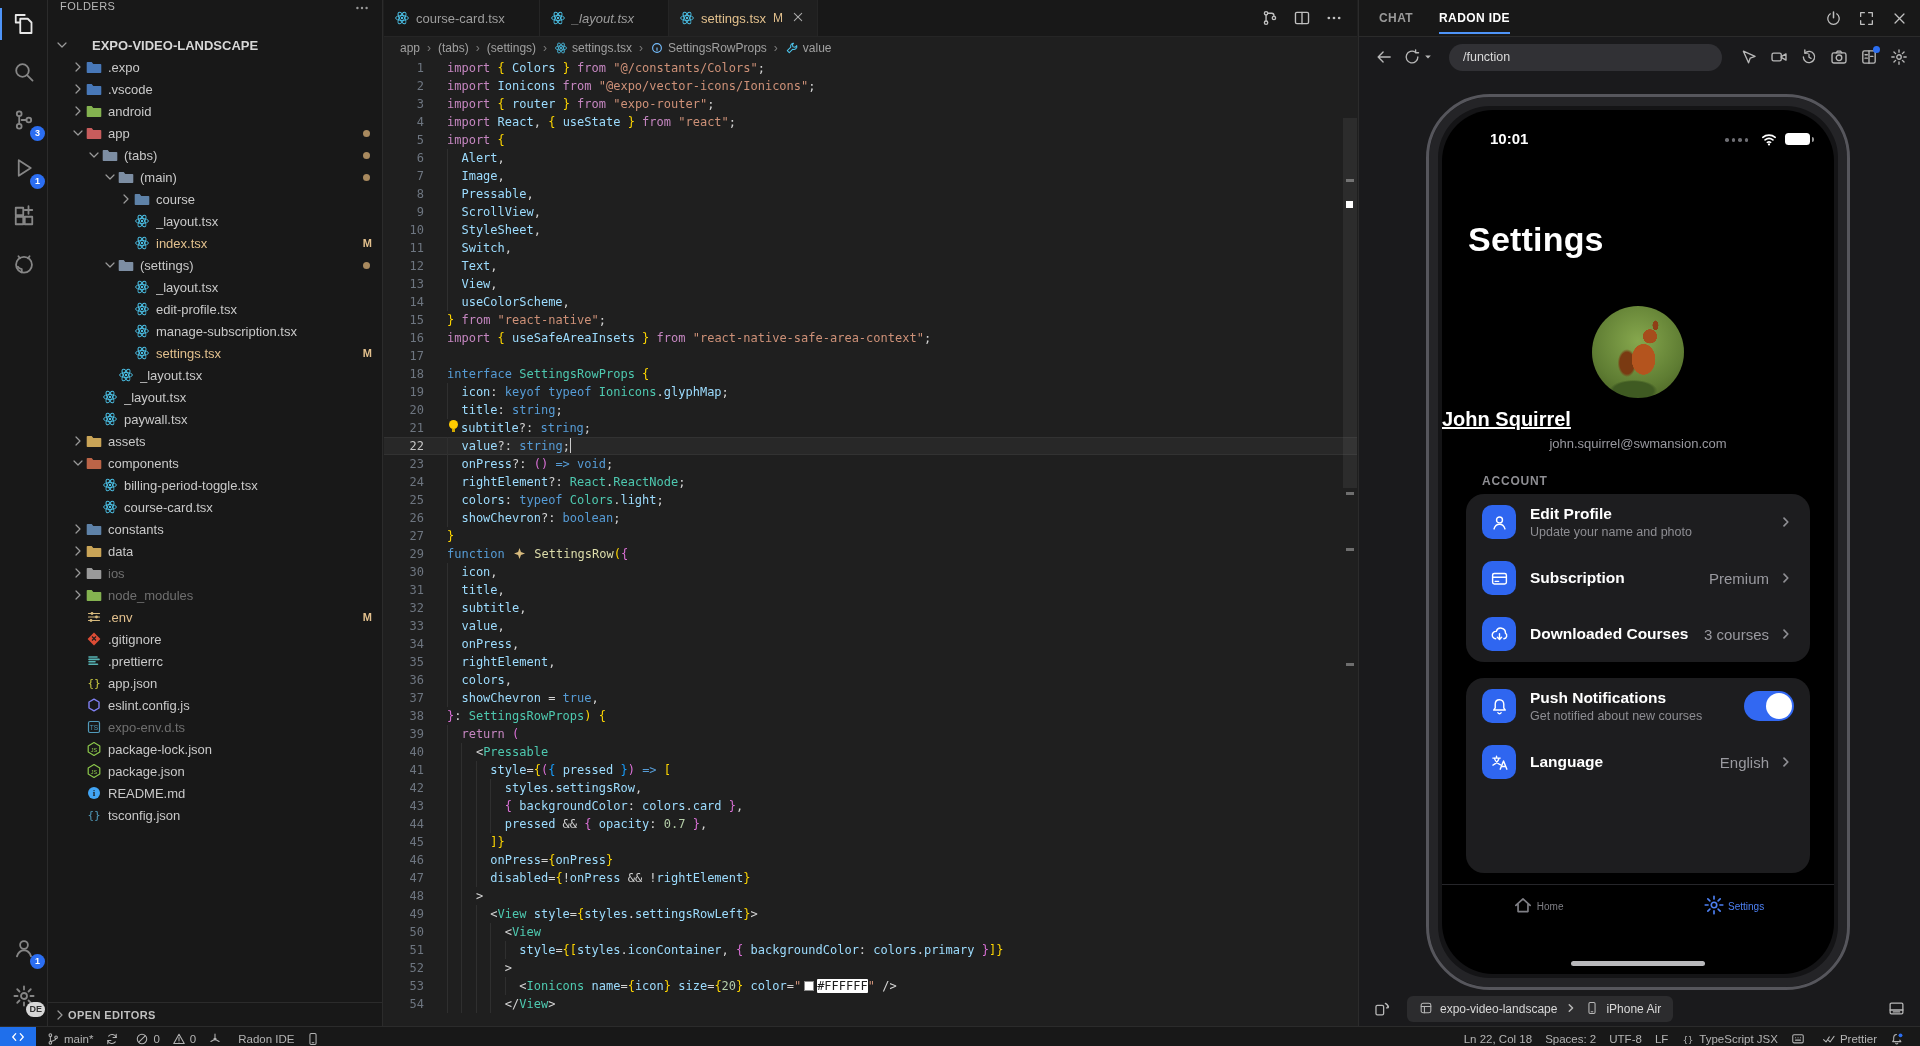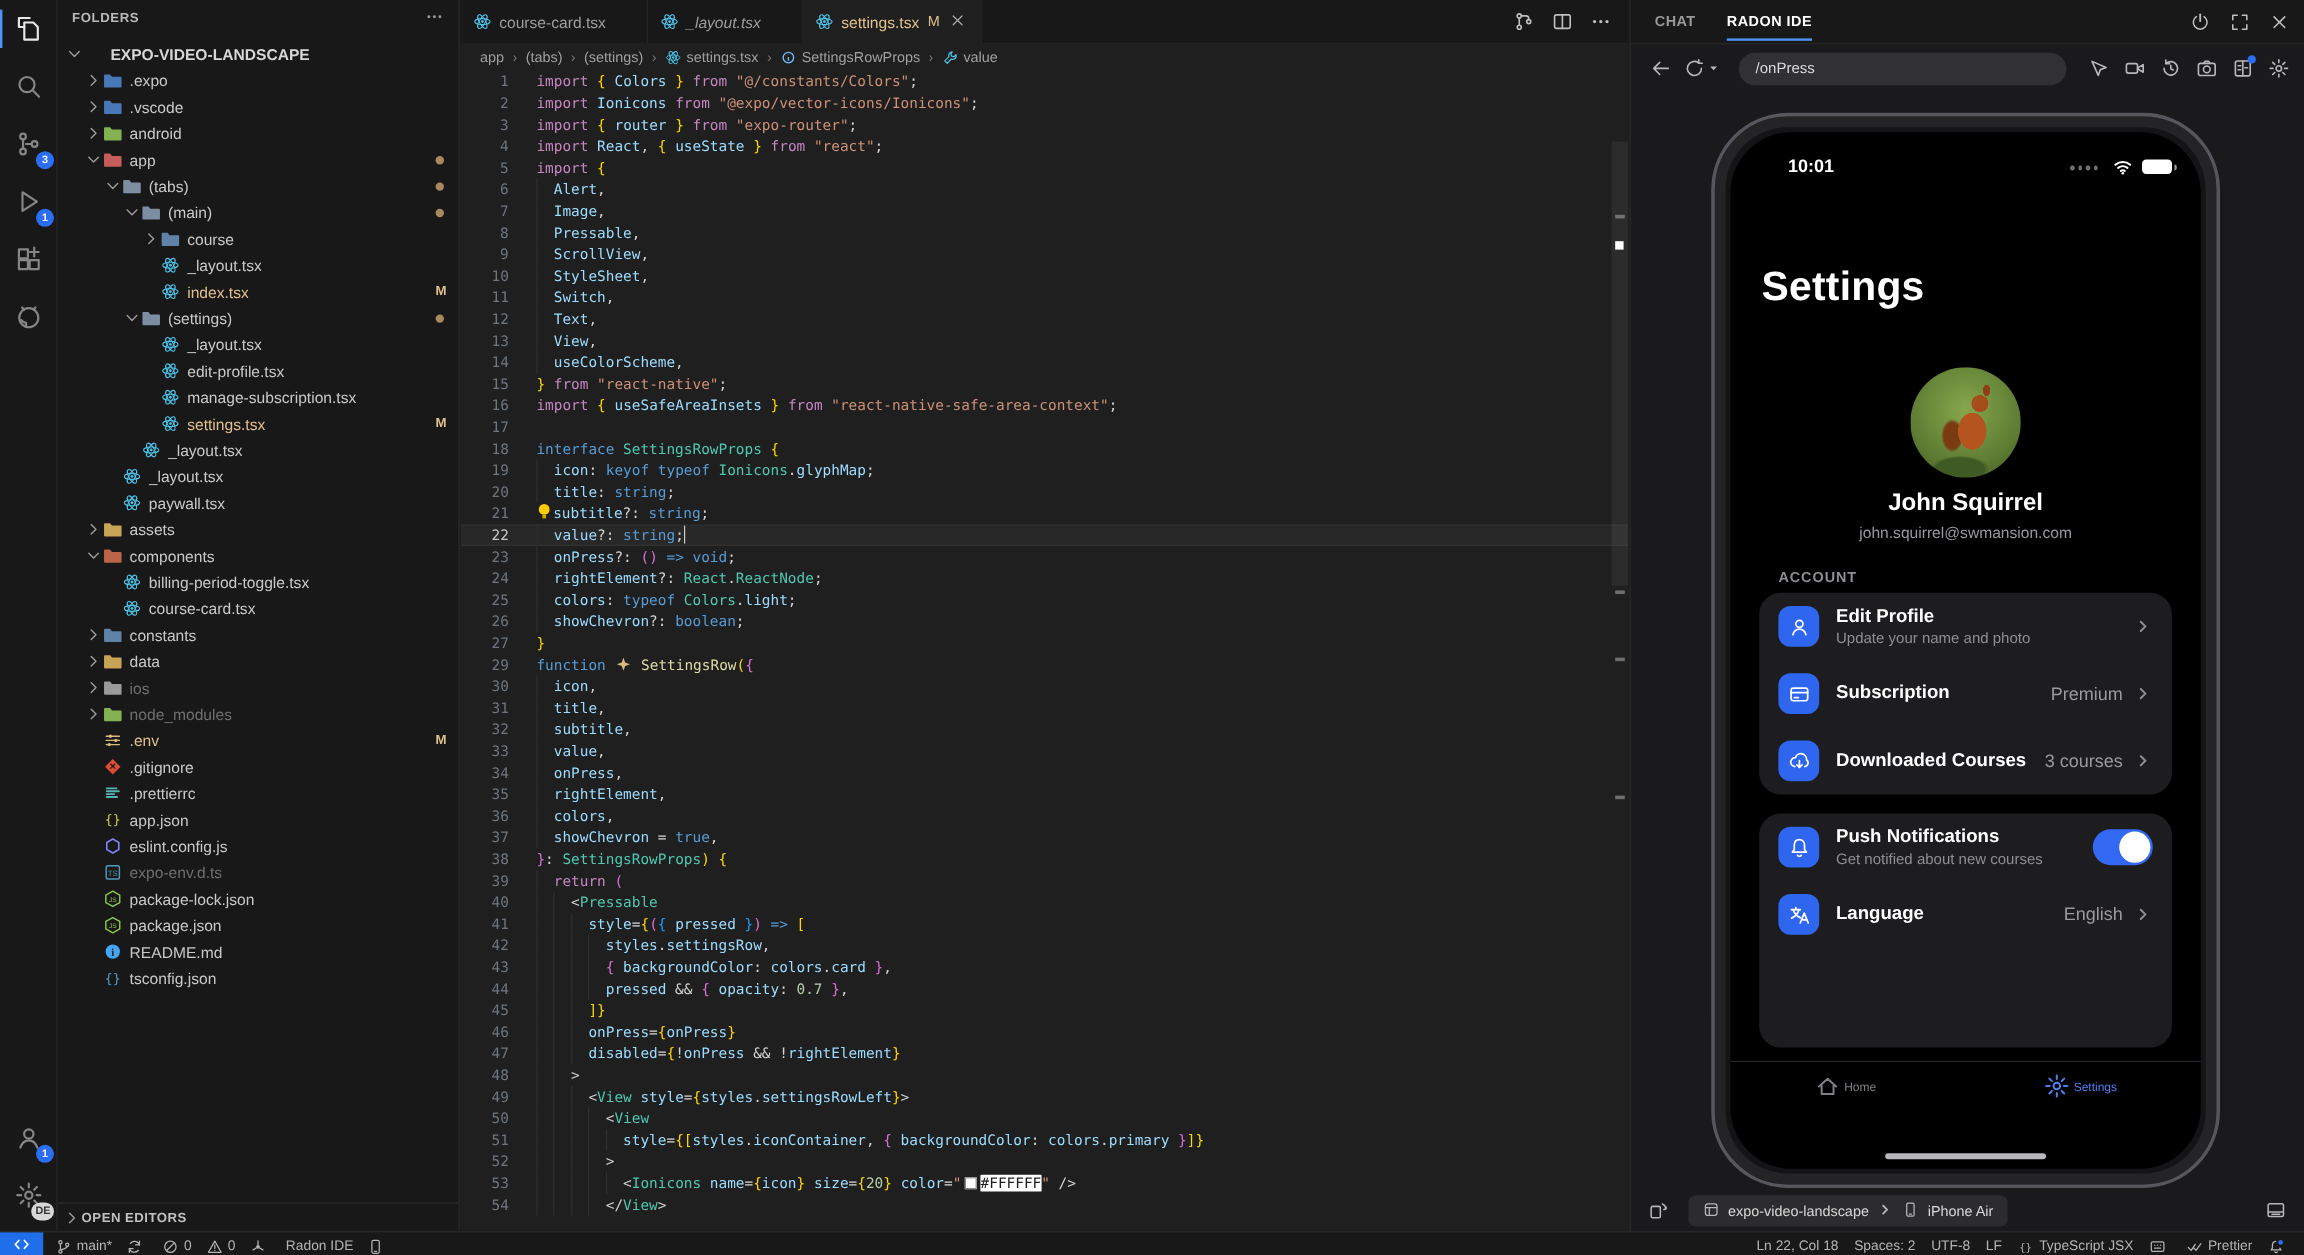--- a/index.html
+++ b/index.html
@@ -15,22 +15,22 @@
   .act-item.active::before { content:""; position:absolute; left:0; top:8px; bottom:8px; width:2px; background:#4e94f8; }
   .act-ic svg { width:24px; height:24px; display:block; }
   .act-badge { position:absolute; right:3px; bottom:3px; min-width:15px; height:15px; padding:0 3px;
     background:#2b6ef2; color:#fff; border-radius:9px; font-size:9px; line-height:15px; text-align:center; font-weight:700;}
   .act-badge:empty { display:none; }
   .act-item.lite .act-badge { background:#d7d7d7; color:#333; }
   .act-bot { position:absolute; bottom:6px; left:0; }
 
   
   .sidebar { position:absolute; left:48px; top:0; width:335px; height:1026px; background:#181818; border-right:1px solid #2b2b2b; }
-  .side-head { height:30px; display:flex; align-items:center; padding:0 12px; color:#b9b9b9;
-    font-size:11px; letter-spacing:.5px; font-weight:700; }
+  .side-head { height:30px; display:flex; align-items:flex-start; padding:0 12px; color:#b9b9b9;
+    font-size:11px; letter-spacing:.5px; font-weight:400; }
   .side-head .grow { flex:1; }
   .side-head svg { width:16px; height:16px; color:#9a9a9a; }
   .tree { position:absolute; top:34px; left:0; right:0; }
   .trow { display:flex; align-items:center; height:22px; font-size:13px; color:#c9c9c9; cursor:pointer; white-space:nowrap; }
   .trow .chev { width:16px; height:16px; flex:0 0 16px; color:#9a9a9a; }
   .trow .chev svg { width:16px; height:16px; }
   .trow .ficon { width:17px; height:16px; flex:0 0 17px; margin-right:5px; }
   .trow .ficon svg { width:16px; height:16px; }
   .trow.root .tlabel { font-weight:700; color:#d7d7d7; }
   .trow.dim .tlabel { color:#6f6f6f; }
@@ -129,21 +129,21 @@
   .ptitle-lg { position:absolute; left:26px; top:110px; font-size:34px; font-weight:700; letter-spacing:.2px; }
   .avatar { position:absolute; left:50%; top:196px; transform:translateX(-50%); width:92px; height:92px; border-radius:50%;
     background:
       radial-gradient(20px 26px at 56% 58%, #b4541e 58%, rgba(0,0,0,0) 60%),
       radial-gradient(12px 12px at 63% 33%, #a64d1c 58%, rgba(0,0,0,0) 60%),
       radial-gradient(5px 8px at 69% 21%, #8f3f16 58%, rgba(0,0,0,0) 62%),
       radial-gradient(9px 14px at 52% 64%, #e8d9c6 55%, rgba(0,0,0,0) 60%),
       radial-gradient(16px 24px at 38% 62%, #7a3a12 45%, rgba(0,0,0,0) 58%),
       radial-gradient(40px 18px at 45% 92%, #3f5a22 50%, rgba(0,0,0,0) 60%),
       radial-gradient(circle at 50% 38%, #86a74d, #5f7d33 62%, #42591f 100%); }
-  .pname { position:absolute; left:0; right:0; top:298px; text-align:center; font-size:20px; font-weight:700; }
+  .pname { position:absolute; left:0; right:0; top:298px; text-align:left; font-size:20px; font-weight:700;text-decoration:underline; }
   .pemail { position:absolute; left:0; right:0; top:326px; text-align:center; font-size:13px; color:#98989f; }
   .sect-label { position:absolute; left:40px; font-size:12px; font-weight:600; letter-spacing:.8px; color:#8e8e93; }
   .sect-label.acc { top:364px; }
   .sect-label.pref { top:598px; }
   .card { position:absolute; left:24px; right:24px; background:#1d1d1f; border-radius:18px; overflow:hidden; }
   .card.acc { top:384px; height:168px; }
   .card.pref { top:568px; height:195px; }
   .prow { height:56px; display:flex; align-items:center; padding:0 16px; cursor:pointer; }
   .prow .picon { width:34px; height:34px; border-radius:10px; background:#2f66f0; color:#fff; flex:0 0 34px;
     display:flex; align-items:center; justify-content:center; }
@@ -1190,21 +1190,21 @@
             <path d="M13.5 8H3M7.2 3.5 2.8 8l4.4 4.5"></path>
           </svg></span>
       <span class="ptic"><svg viewBox="0 0 16 16" fill="none" stroke="currentColor" stroke-width="1.2" stroke-linecap="round" stroke-linejoin="round">
             <path d="M13.2 8A5.2 5.2 0 1 1 11 3.8"></path>
             <path d="M11.2 1.6v2.6h2.6"></path>
           </svg></span>
       <span class="ptic caret"><svg viewBox="0 0 16 16">
             <path d="M3.5 5.5 8 10.5l4.5-5z" fill="currentColor"></path>
           </svg></span>
       <div class="urlpill">
-        <span>/onPress</span>
+        <span>/function</span>
       </div>
       <div class="ptools-r">
 
           <span class="ptic"><svg viewBox="0 0 16 16" fill="none" stroke="currentColor" stroke-width="1.2" stroke-linecap="round" stroke-linejoin="round">
               <path d="M3 2.8l4.6 10.4 1.5-4.3 4.3-1.5z"></path>
             </svg></span>
 
           <span class="ptic"><svg viewBox="0 0 16 16" fill="none" stroke="currentColor" stroke-width="1.2" stroke-linecap="round" stroke-linejoin="round">
               <rect x="1.8" y="4.5" width="8.2" height="7" rx="1.4"></rect>
               <path d="M10 7.7 14.2 5.2v5.6L10 8.3"></path>

